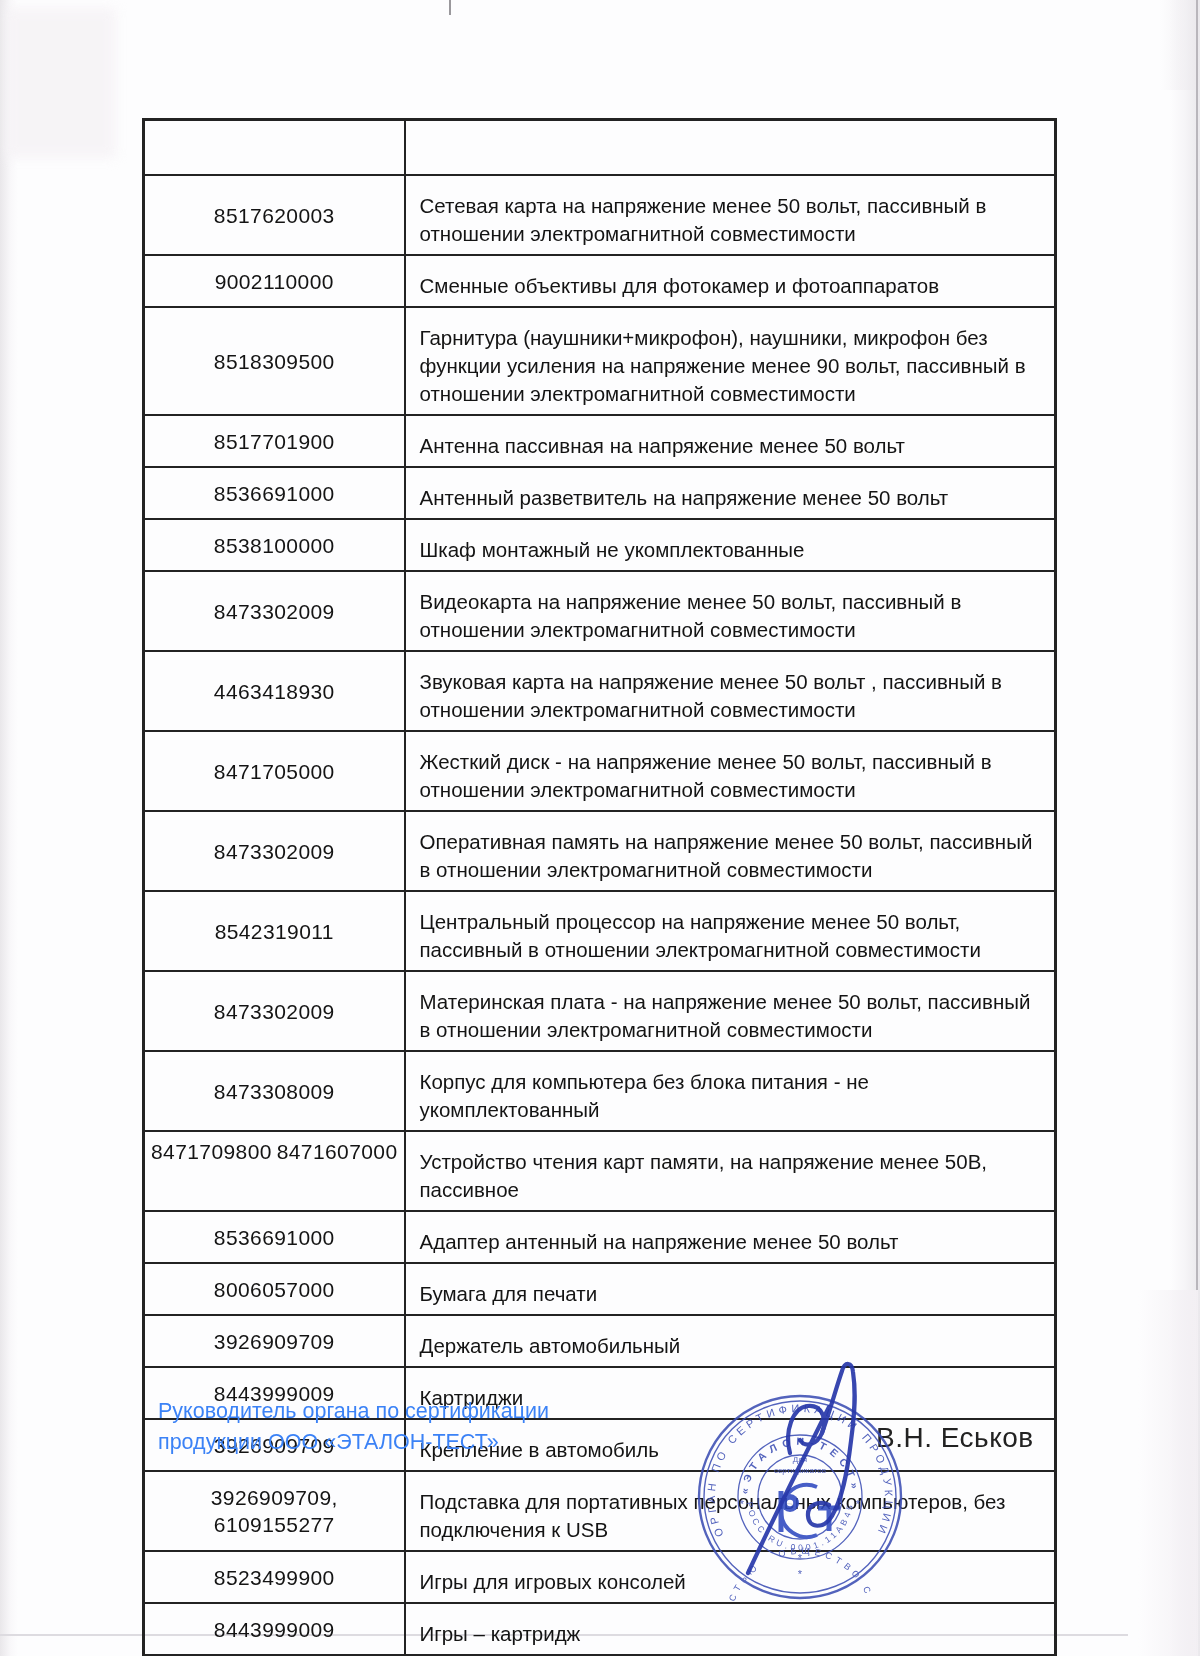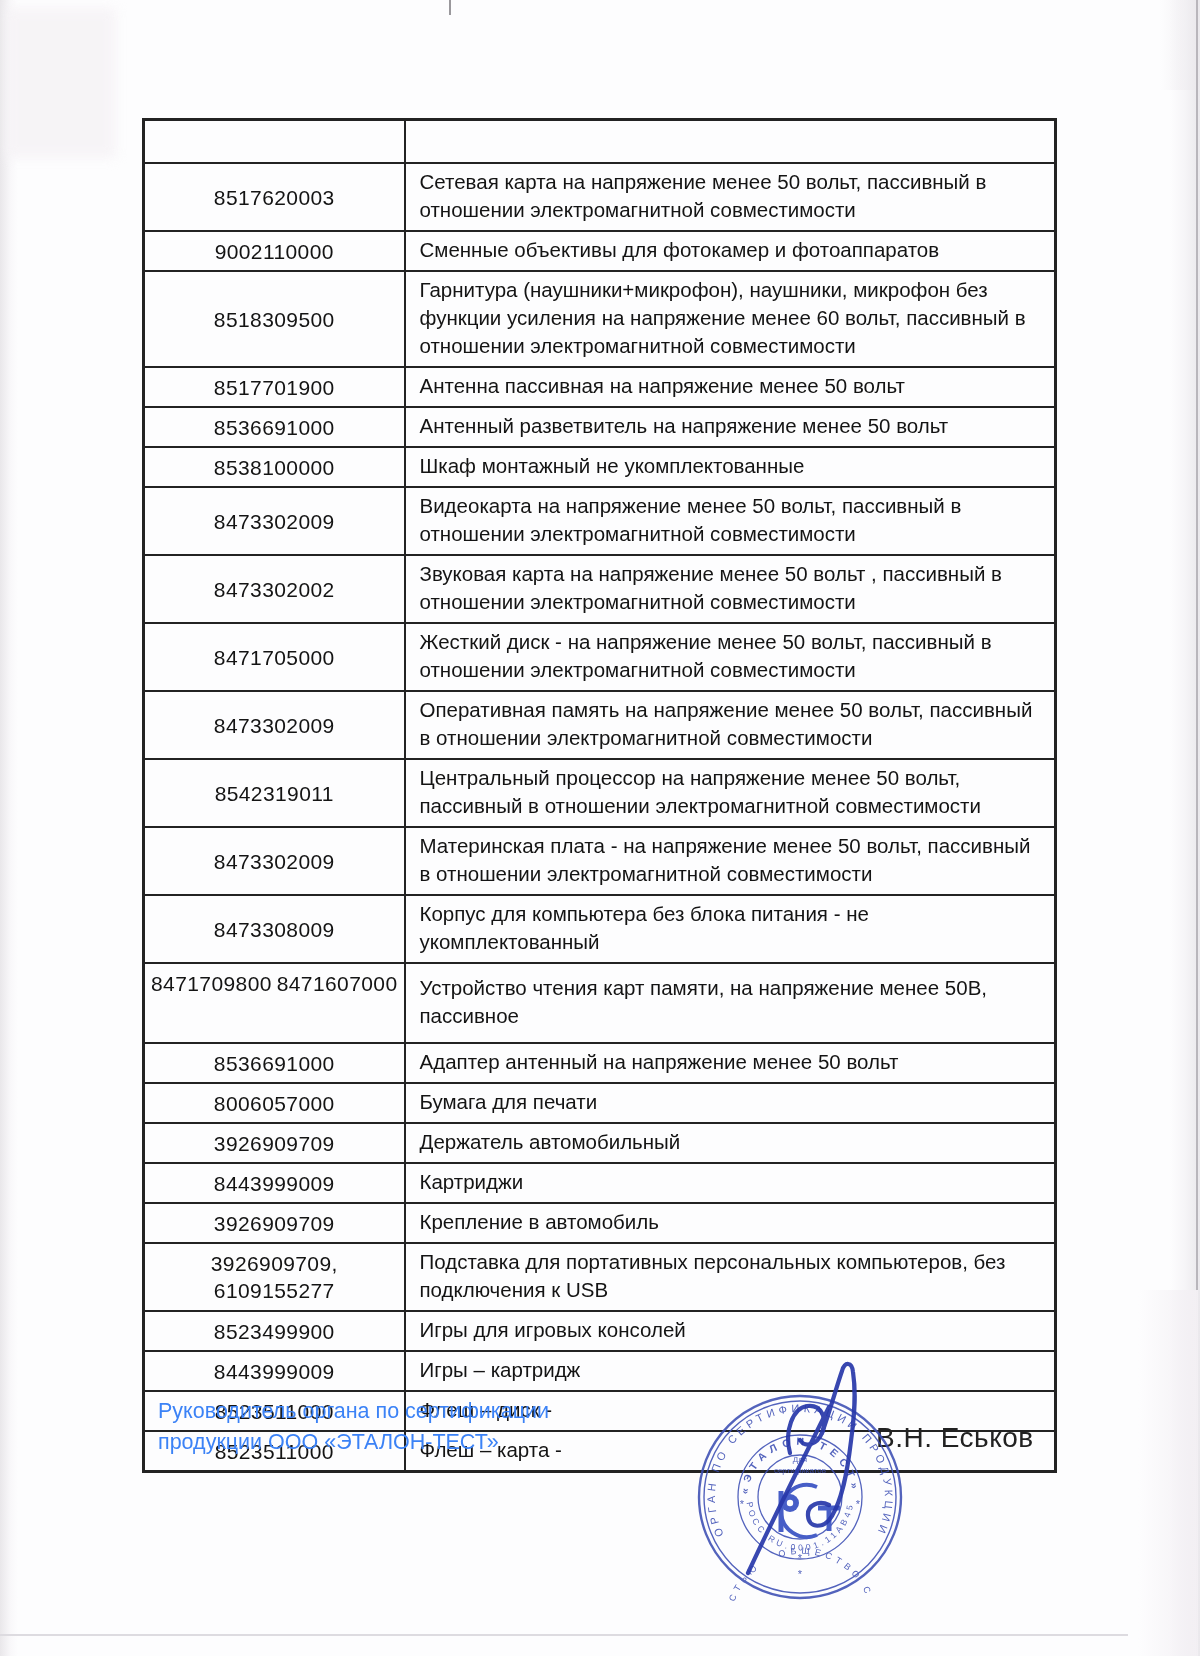--- a/index.html
+++ b/index.html
@@ -33,21 +33,21 @@
     table-layout:fixed;
   }
   table.goods, table.goods td{border:2px solid #232323;}
   table.goods{border-width:3px;border-radius:8px;}
   td.code-cell{
     width:259px;text-align:center;vertical-align:middle;
     font-size:21px;letter-spacing:.4px;padding:4px 6px;color:#141414;
   }
   td.desc-cell{
     font-size:20.5px;line-height:28px;vertical-align:middle;
-    padding:4px 12px 6px 14px;color:#141414;
+    padding:16px 12px 6px 14px;color:#141414;
   }
   tr.header-row td{height:31px;}
   .code-cell.spread{height:66px;}
   .code-cell.spread .code-wrap{
     display:flex;flex-direction:row;justify-content:space-between;height:66px;padding:2px 0;
   }
   .code-line{line-height:27px;}
 
   
   .footer-title{
@@ -98,21 +98,21 @@
           </div>
         </td>
     <td class="desc-cell">Сменные объективы для фотокамер и фотоаппаратов</td>
   </tr>
       <tr>
     <td class="code-cell">
           <div class="code-wrap">
             <div class="code-line">8518309500</div>
           </div>
         </td>
-    <td class="desc-cell">Гарнитура (наушники+микрофон), наушники, микрофон без функции усиления на напряжение менее 60 вольт, пассивный в отношении электромагнитной совместимости</td>
+    <td class="desc-cell">Гарнитура (наушники+микрофон), наушники, микрофон без функции усиления на напряжение менее 90 вольт, пассивный в отношении электромагнитной совместимости</td>
   </tr>
       <tr>
     <td class="code-cell">
           <div class="code-wrap">
             <div class="code-line">8517701900</div>
           </div>
         </td>
     <td class="desc-cell">Антенна пассивная на напряжение менее 50 вольт</td>
   </tr>
       <tr>
@@ -135,21 +135,21 @@
     <td class="code-cell">
           <div class="code-wrap">
             <div class="code-line">8473302009</div>
           </div>
         </td>
     <td class="desc-cell">Видеокарта на напряжение менее 50 вольт, пассивный в отношении электромагнитной совместимости</td>
   </tr>
       <tr>
     <td class="code-cell">
           <div class="code-wrap">
-            <div class="code-line">8473302002</div>
+            <div class="code-line">4463418930</div>
           </div>
         </td>
     <td class="desc-cell">Звуковая карта на напряжение менее 50 вольт , пассивный в отношении электромагнитной совместимости</td>
   </tr>
       <tr>
     <td class="code-cell">
           <div class="code-wrap">
             <div class="code-line">8471705000</div>
           </div>
         </td>

